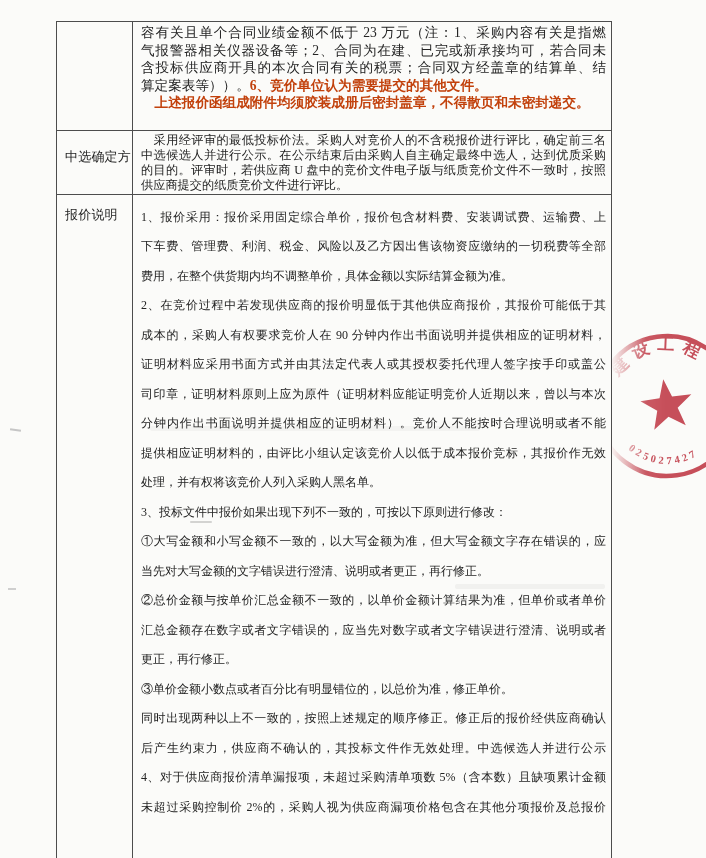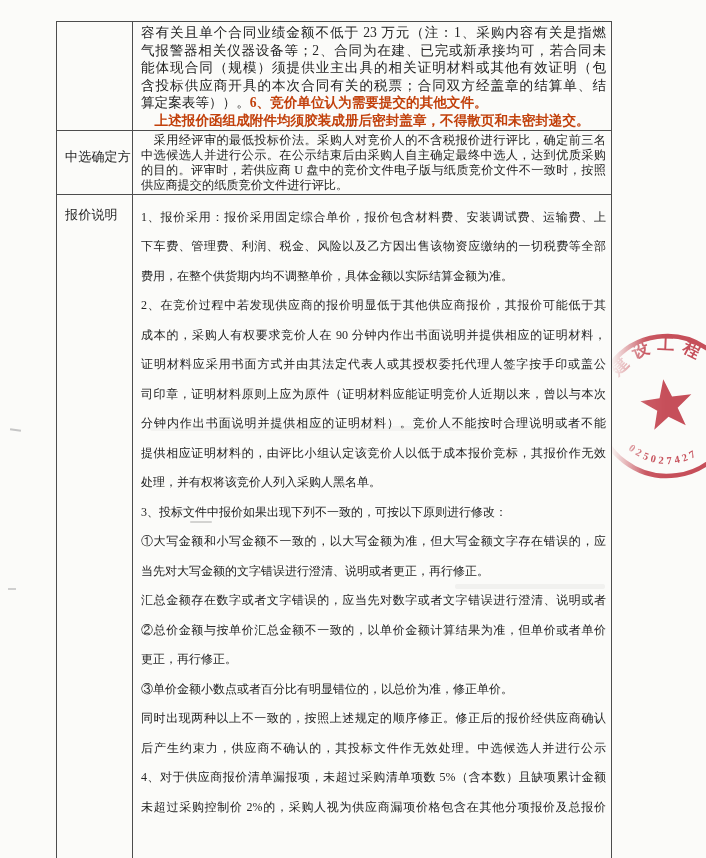--- a/index.html
+++ b/index.html
@@ -70,21 +70,20 @@
 <div class="page">
 
   <div class="doc-table">
 
     <div class="row row1">
       <div class="cell label"></div>
       <div class="cell content">
           <div class="para">
             <div class="line">容有关且单个合同业绩金额不低于 23 万元（注：1、采购内容有关是指燃</div>
             <div class="line">气报警器相关仪器设备等；2、合同为在建、已完或新承接均可，若合同未</div>
-            <div class="line">能体现合同（规模）须提供业主出具的相关证明材料或其他有效证明（包</div>
             <div class="line">含投标供应商开具的本次合同有关的税票；合同双方经盖章的结算单、结</div>
             <div class="line para-end"><span>算定案表等））。</span><span class="bold">6、竞价单位认为需要提交的其他文件。</span></div>
           </div>
           <div class="para bold">
             <div class="line para-end">　上述报价函组成附件均须胶装成册后密封盖章，不得散页和未密封递交。</div>
           </div>
         </div>
     </div>
 
     <div class="row row2">
@@ -117,22 +116,22 @@
             <div class="line para-end">处理，并有权将该竞价人列入采购人黑名单。</div>
           </div>
           <div class="para">
             <div class="line para-end">3、投标文件中报价如果出现下列不一致的，可按以下原则进行修改：</div>
           </div>
           <div class="para">
             <div class="line">①大写金额和小写金额不一致的，以大写金额为准，但大写金额文字存在错误的，应</div>
             <div class="line para-end">当先对大写金额的文字错误进行澄清、说明或者更正，再行修正。</div>
           </div>
           <div class="para">
+            <div class="line">②总价金额与按单价汇总金额不一致的，以单价金额计算结果为准，但单价或者单价</div>
             <div class="line">汇总金额存在数字或者文字错误的，应当先对数字或者文字错误进行澄清、说明或者</div>
-            <div class="line">②总价金额与按单价汇总金额不一致的，以单价金额计算结果为准，但单价或者单价</div>
             <div class="line para-end">更正，再行修正。</div>
           </div>
           <div class="para">
             <div class="line para-end">③单价金额小数点或者百分比有明显错位的，以总价为准，修正单价。</div>
           </div>
           <div class="para">
             <div class="line">同时出现两种以上不一致的，按照上述规定的顺序修正。修正后的报价经供应商确认</div>
             <div class="line">后产生约束力，供应商不确认的，其投标文件作无效处理。中选候选人并进行公示</div>
           </div>
           <div class="para">

